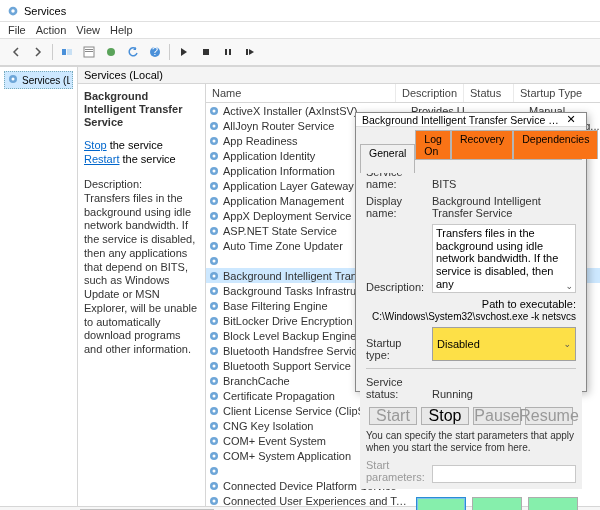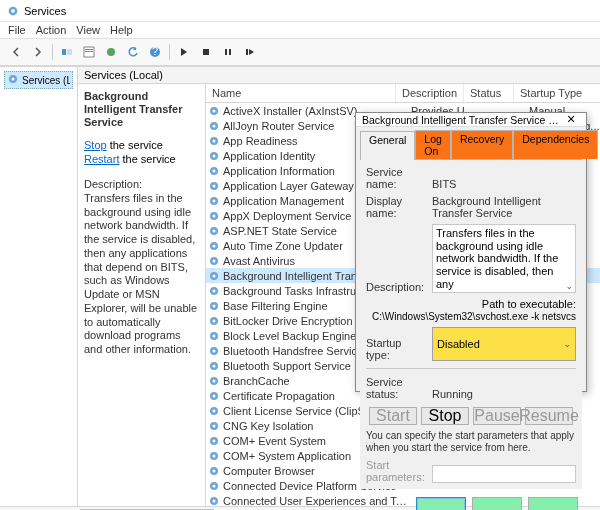--- a/index.html
+++ b/index.html
@@ -40,21 +40,21 @@
 .tabs { height: 20px; border-top: 1px solid #d6d6d6; display: flex; align-items: flex-end; padding-left: 80px; background: #f6f6f6; }
 .tab { padding: 2px 10px; border: 1px solid #c0c0c0; border-bottom: none; background: #fff; margin-right: -1px; }
 .tab.inactive { background: #ededed; }
 
 .dialog { position: absolute; top: 112px; left: 355px; width: 232px; height: 280px; background: #f0f0f0; border: 1px solid #888; box-shadow: 2px 2px 8px rgba(0,0,0,0.25); display: flex; flex-direction: column; }
 .dtitlebar { height: 20px; background: #fff; display: flex; align-items: center; padding: 0 6px; border-bottom: 1px solid #ddd; }
 .dtitlebar .t { flex: 1; white-space: nowrap; overflow: hidden; text-overflow: ellipsis; font-size: 10.5px; }
 .dtitlebar .close { width: 18px; text-align: center; }
 .dtabs { display: flex; padding: 3px 4px 0 4px; gap: 0; }
 .dtab { padding: 2px 8px; border: 1px solid #b5b5b5; border-bottom: none; background: #f97316; font-size: 10.5px; }
-.dtab.active { background: #f0f0f0; position: relative; top: 1px; }
+.dtab.active { background: #f0f0f0; position: relative; top: 14px; }
 .dbody { flex: 1; border-top: 1px solid #b5b5b5; margin: 0 4px 4px 4px; padding: 6px 6px; background: #f0f0f0; font-size: 10.5px; display:flex; flex-direction:column; gap:5px; }
 .frow { display: flex; align-items: flex-end; gap: 4px; }
 .flabel { width: 62px; color: #333; }
 .fval { flex: 1; color: #333; }
 .fselect { flex: 1; height: 18px; border: 1px solid #a0a0a0; background: #fde047; display: flex; align-items: center; justify-content: space-between; padding: 16px 4px; }
 .fselect .chev { font-size: 9px; color: #555; }
 .finput { flex:1; height:18px; border:1px solid #c8c8c8; background:#fff; }
 .hr { height: 1px; background: #c8c8c8; margin: 2px 0; }
 .dbtns { display: flex; gap: 4px; justify-content: center; margin-top:2px; }
 .dbtn { width: 48px; height: 18px; border: 1px solid #b0b0b0; background: #e8e8e8; display: flex; align-items: center; justify-content: center; font-size: 16px; }
@@ -284,21 +284,20 @@
               <span class="rname">Auto Time Zone Updater</span>
               <span class="rdesc"></span>
               <span class="rstat"></span>
               <span class="rstart"></span>
             </div>
             <div class="row">
               <span class="ricon"><svg width="12" height="12" viewBox="0 0 12 12">
                   <circle cx="6" cy="6" r="4" class="gear"></circle>
                   <circle cx="6" cy="6" r="1.5" fill="#fff"></circle>
                 </svg></span>
-              <span class="rname">Avast Antivirus</span>
               <span class="rdesc"></span>
               <span class="rstat"></span>
               <span class="rstart"></span>
             </div>
             <div class="row sel">
               <span class="ricon"><svg width="12" height="12" viewBox="0 0 12 12">
                   <circle cx="6" cy="6" r="4" class="gear"></circle>
                   <circle cx="6" cy="6" r="1.5" fill="#fff"></circle>
                 </svg></span>
               <span class="rname">Background Intelligent Transfer Service</span>
@@ -424,21 +423,20 @@
               <span class="rname">COM+ System Application</span>
               <span class="rdesc"></span>
               <span class="rstat"></span>
               <span class="rstart"></span>
             </div>
             <div class="row">
               <span class="ricon"><svg width="12" height="12" viewBox="0 0 12 12">
                   <circle cx="6" cy="6" r="4" class="gear"></circle>
                   <circle cx="6" cy="6" r="1.5" fill="#fff"></circle>
                 </svg></span>
-              <span class="rname">Computer Browser</span>
               <span class="rdesc"></span>
               <span class="rstat"></span>
               <span class="rstart"></span>
             </div>
             <div class="row">
               <span class="ricon"><svg width="12" height="12" viewBox="0 0 12 12">
                   <circle cx="6" cy="6" r="4" class="gear"></circle>
                   <circle cx="6" cy="6" r="1.5" fill="#fff"></circle>
                 </svg></span>
               <span class="rname">Connected Device Platform Service</span>

